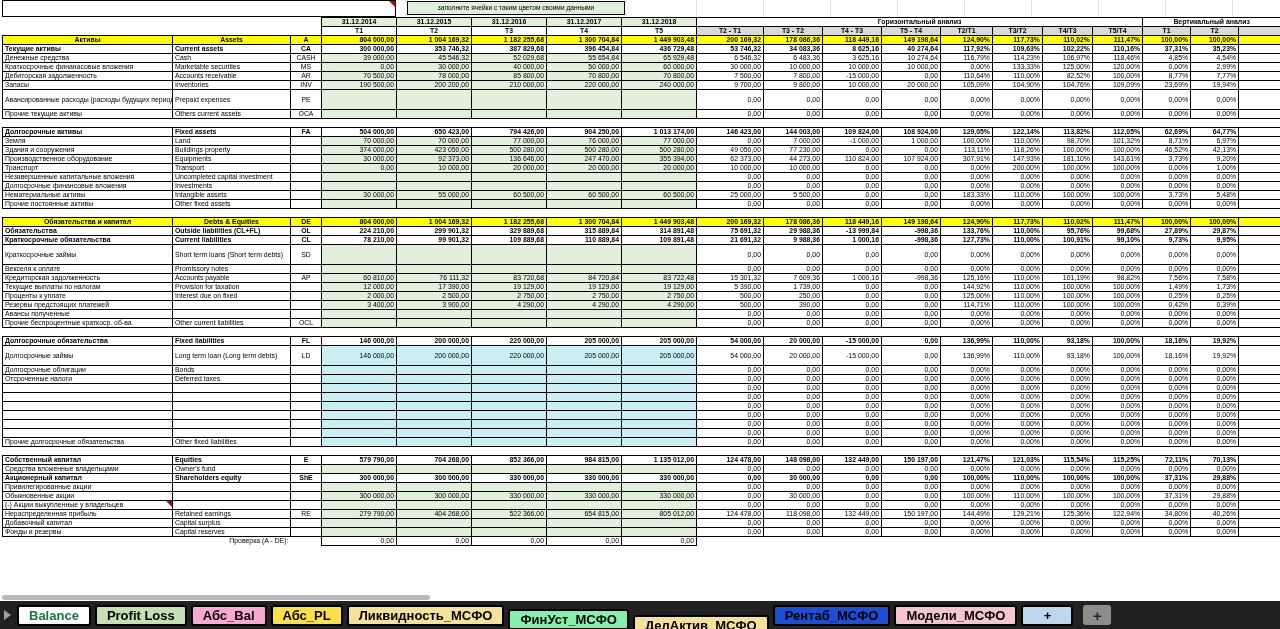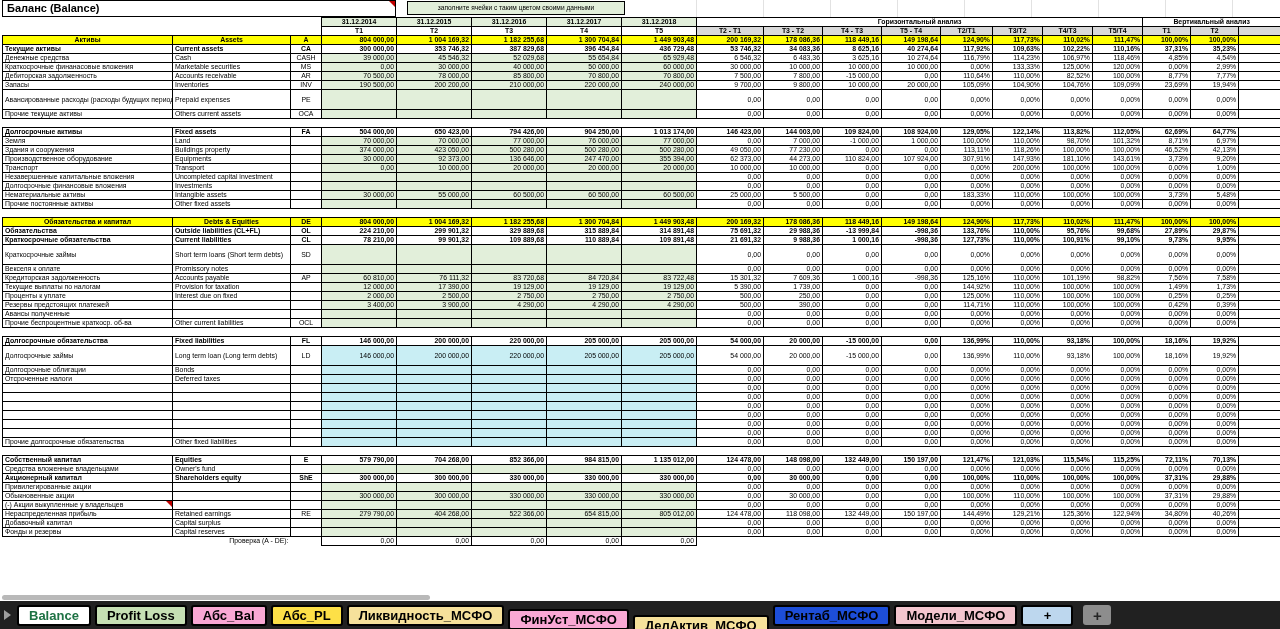--- a/index.html
+++ b/index.html
@@ -48,21 +48,20 @@
           font-size:15px;font-weight:bold;display:flex;align-items:center;justify-content:center;flex:0 0 auto;}
 </style>
 </head>
 <body>
 
 <div id="app">
 
   <div id="topband">
     <div id="topgrid"></div>
     <div id="titlebox">
-      <div class="t">Баланс (Balance)</div>
       <div class="flag"></div>
     </div>
     <div id="notebox">заполните ячейки с таким цветом своими данными</div>
   </div>
 
   <table class="grid">
     <colgroup>
       <col style="width:170px">
         <col style="width:118px">
         <col style="width:31px">
@@ -1166,21 +1165,21 @@
     <div id="hthumb"></div>
   </div>
 
   <div id="tabbar">
     <div id="navarrow"></div>
     <div class="tab" style="background: rgb(255, 255, 255); color: rgb(30, 114, 68);">Balance</div>
       <div class="tab" style="background: rgb(198, 224, 180); color: rgb(0, 0, 0); text-align: center;">Profit Loss</div>
       <div class="tab" style="background: #f9a8d4; color: rgb(0, 0, 0);">Абс_Bal</div>
       <div class="tab" style="background: #fde047; color: rgb(0, 0, 0);">Абс_PL</div>
       <div class="tab" style="background: rgb(246, 225, 155); color: rgb(0, 0, 0);">Ликвидность_МСФО</div>
-      <div class="tab" style="background: #f9a8d4; color: rgb(0, 0, 0); margin-top: 9px;">ФинУст_МСФО</div>
+      <div class="tab" style="background: #86efac; color: rgb(0, 0, 0); margin-top: 9px;">ФинУст_МСФО</div>
       <div class="tab" style="background: rgb(246, 225, 155); color: rgb(0, 0, 0); margin-top: 20px;">ДелАктив_МСФО</div>
       <div class="tab" style="background: #1d4ed8; color: rgb(0, 0, 0);">Рентаб_МСФО</div>
       <div class="tab" style="background: rgb(243, 197, 206); color: rgb(0, 0, 0);">Модели_МСФО</div>
       <div class="tab" style="background: rgb(189, 215, 238); color: rgb(0, 0, 0); min-width: 52px;">+</div>
       <div id="addbtn">+</div>
   </div>
 
 </div>
 
 </body></html>

